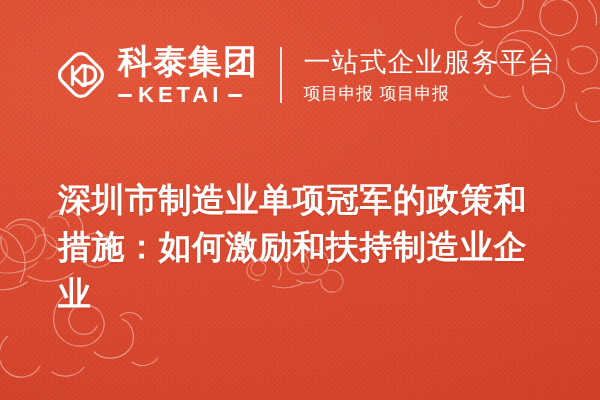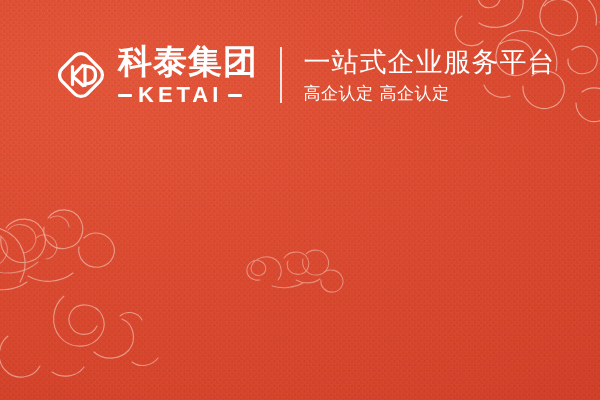--- a/index.html
+++ b/index.html
@@ -250,18 +250,19 @@
         <span class="brand-dash"></span>
         <span class="brand-en">KETAI</span>
         <span class="brand-dash"></span>
       </div>
     </div>
 
     <div class="divider"></div>
 
     <div class="tagline">
       <div class="tagline-main">一站式企业服务平台</div>
-      <div class="tagline-sub">高企认定 高企认定</div>
+      <div class="tagline-sub">项目申报 项目申报</div>
     </div>
   </div>
 
+  <h1 class="title">深圳市制造业单项冠军的政策和措施：如何激励和扶持制造业企业</h1>
 
 </div>
 
 </body></html>

